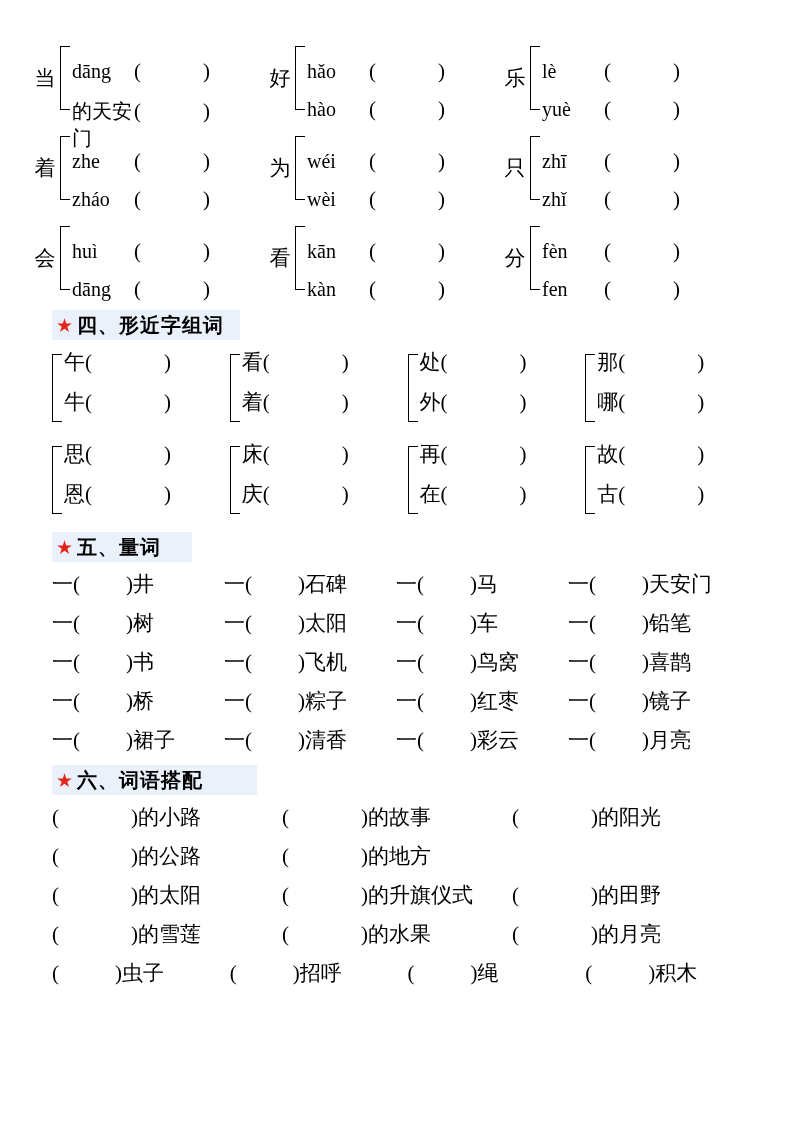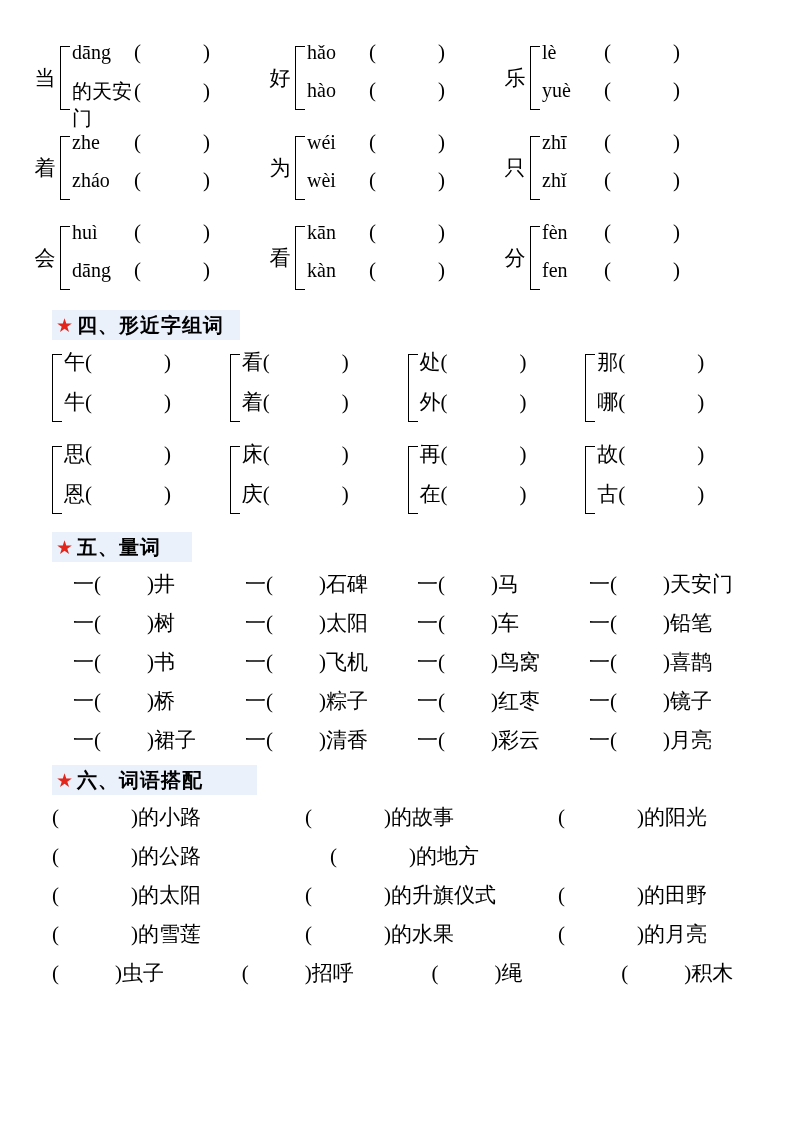--- a/index.html
+++ b/index.html
@@ -64,20 +64,21 @@
   .poly-line{
     display:flex;
     align-items:baseline;
     height:38px;
   }
   .pinyin{
     font-family:"Liberation Serif","DejaVu Serif",serif;
     font-size:20px;
     width:62px;
     display:inline-block;
+    margin-top:20px;
   }
   .paren{
     font-size:21px;
     letter-spacing:0;
   }
   .paren .gap{display:inline-block;width:62px;}
 
   
   .sec-head{
     display:flex;
@@ -120,21 +121,21 @@
   .sim-line{
     display:flex;
     align-items:baseline;
     height:40px;
   }
   .sim-char{font-size:21px;margin-right:0px;}
   .sim-paren{font-size:21px;}
   .sim-paren .gap{display:inline-block;width:72px;}
 
   
-  .mw-block{padding:2px 30px 0 30px;margin-left:21px;}
+  .mw-block{padding:2px 30px 0 30px;}
   .mw-row{
     display:flex;
     align-items:baseline;
     margin-bottom:11px;
     padding-left:22px;
     font-size:21px;
   }
   .mw-cell{
     width:172px;
     white-space:nowrap;
@@ -142,21 +143,20 @@
   .mw-cell .gap{display:inline-block;width:46px;}
 
   
   .col-block{padding:2px 30px 0 30px;}
   .col-row{
     display:flex;
     align-items:baseline;
     margin-bottom:11px;
     padding-left:22px;
     font-size:21px;
-    gap:48px;
   }
   .col-cell{
     width:230px;
     white-space:nowrap;
   }
   .col-cell .gap{display:inline-block;width:72px;}
   .col-cell.narrow .gap{display:inline-block;width:56px;}
 </style>
 </head>
 <body>

